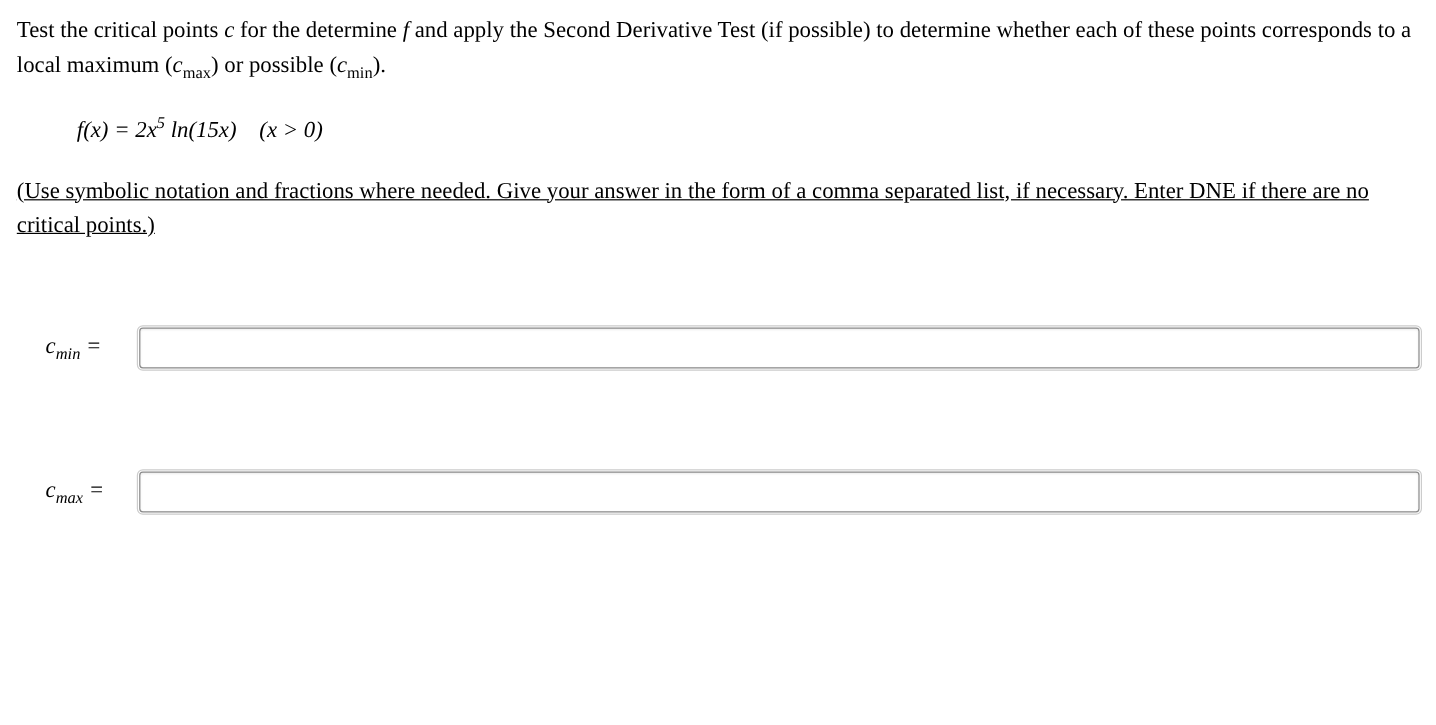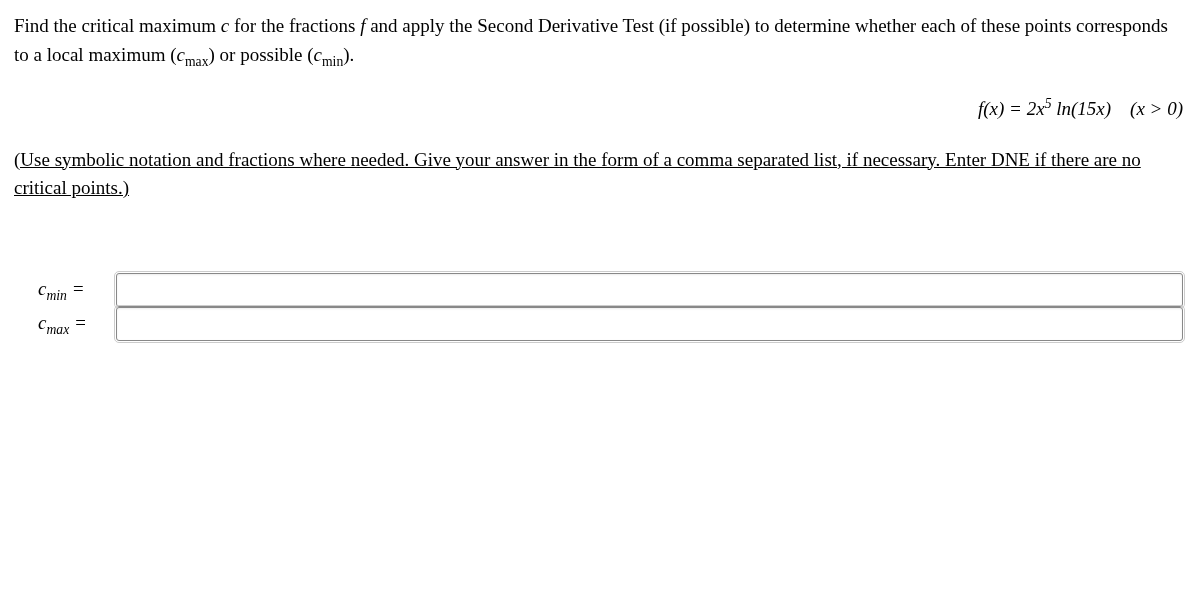--- a/index.html
+++ b/index.html
@@ -15,32 +15,32 @@
       padding: 12px 14px;
       width: 1197px;
       line-height: 1.5;
     }
     .problem-text {
       margin-bottom: 18px;
     }
     .formula-row {
       margin: 26px 0 22px 50px;
       font-style: italic;
-      text-align: right;
     }
     .formula-row .fn {
       font-style: italic;
     }
     .instruction {
       margin-bottom: 70px;
       text-decoration: underline;
     }
     .answer-row {
       display: flex;
       align-items: center;
+      margin-bottom: 86px;
       padding-left: 24px;
     }
     .answer-row:last-child {
       margin-bottom: 27px;
     }
     .answer-label {
       font-style: italic;
       margin-right: 14px;
       white-space: nowrap;
       min-width: 64px;
@@ -68,21 +68,21 @@
       line-height: 0;
     }
     .ital {
       font-style: italic;
     }
   </style>
 </head>
 <body>
 
 <div class="problem-text">
-  <span>Find the critical maximum </span><span class="ital">c</span><span> for the fractions </span><span class="ital">f</span><span> and apply the Second Derivative Test (if possible) to determine whether each of these points corresponds to a local maximum (</span><span class="ital">c</span><sub>max</sub><span>) or possible (</span><span class="ital">c</span><sub>min</sub><span>).</span>
+  <span>Test the critical points </span><span class="ital">c</span><span> for the determine </span><span class="ital">f</span><span> and apply the Second Derivative Test (if possible) to determine whether each of these points corresponds to a local maximum (</span><span class="ital">c</span><sub>max</sub><span>) or possible (</span><span class="ital">c</span><sub>min</sub><span>).</span>
 </div>
 
 <div class="formula-row">
   <span class="fn">f</span><span>(x) = 2x</span><sup>5</sup><span> ln(15x) (x &gt; 0)</span>
 </div>
 
 <div class="instruction">(Use symbolic notation and fractions where needed. Give your answer in the form of a comma separated list, if necessary. Enter DNE if there are no critical points.)</div>
 
 <div class="answer-row">
   <span class="answer-label">

